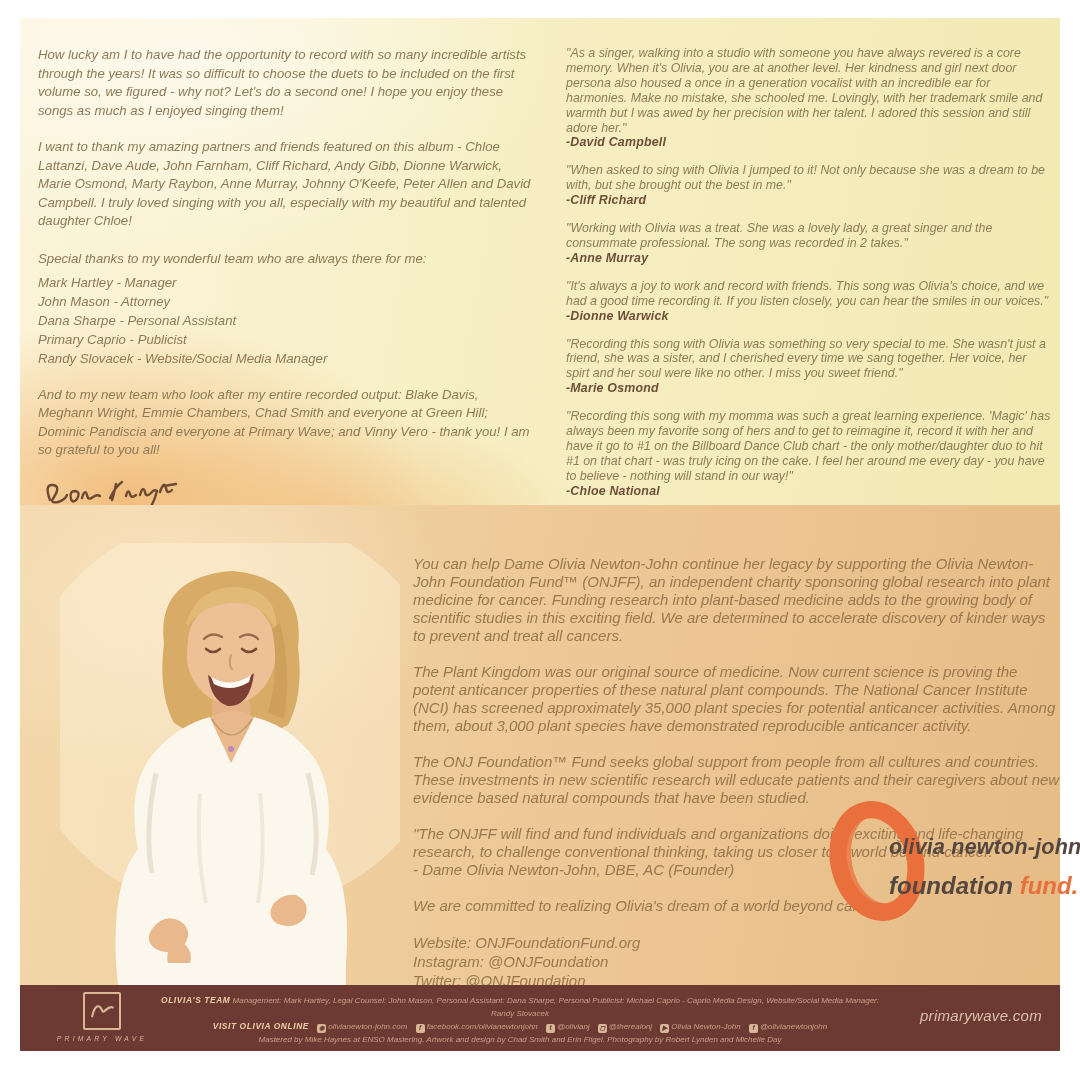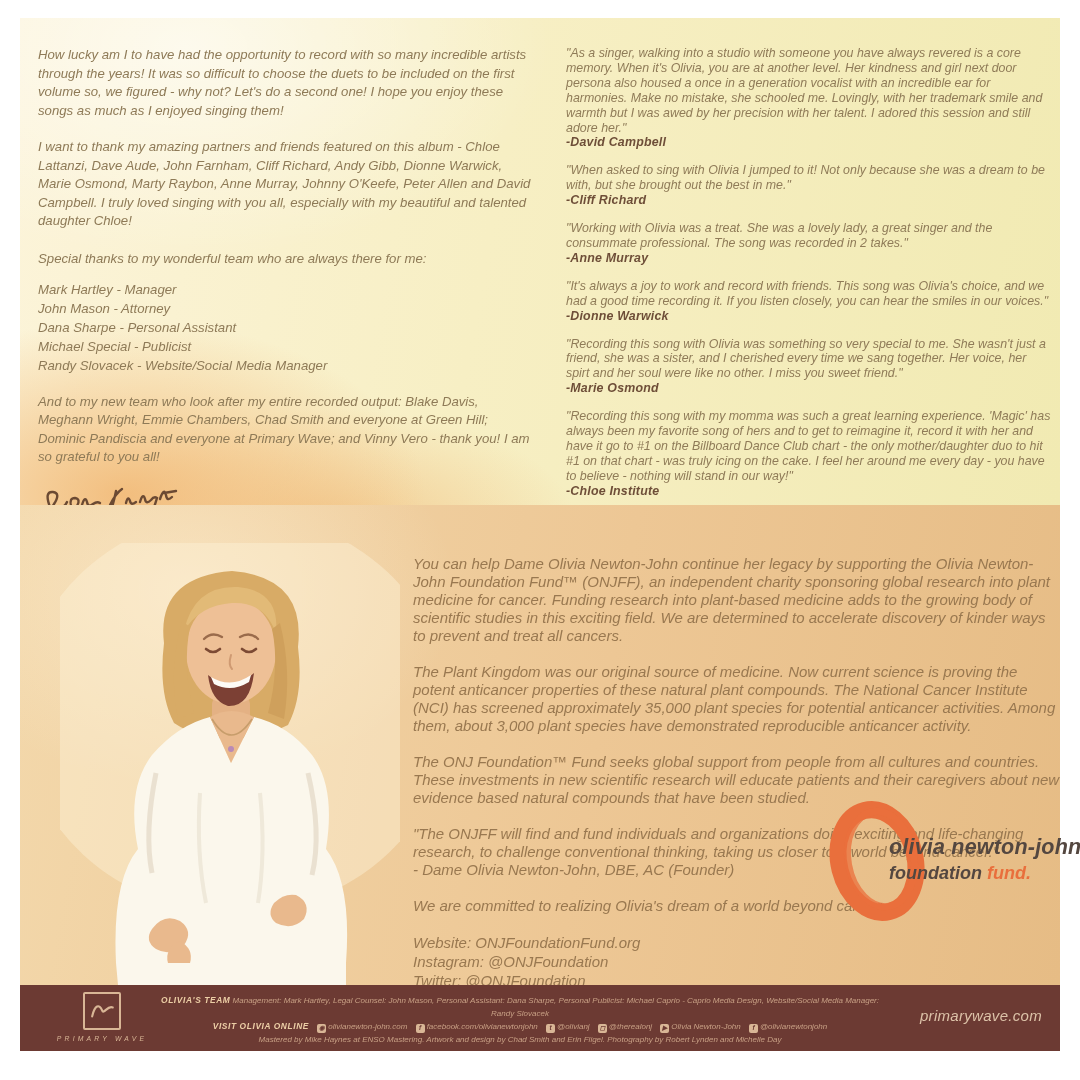--- a/index.html
+++ b/index.html
@@ -12,21 +12,21 @@
     background:
       radial-gradient(ellipse 430px 250px at 10% 98%, rgba(241,181,112,.85), rgba(241,181,112,0) 70%),
       radial-gradient(ellipse 340px 160px at 30% 104%, rgba(238,172,100,.55), rgba(238,172,100,0) 72%),
       radial-gradient(ellipse 520px 300px at 16% 6%, rgba(255,255,255,.6), rgba(255,255,255,0) 70%),
       linear-gradient(100deg,#fcf4da 0%,#f7efc4 45%,#f1eab2 100%);}
   .col{position:absolute;top:28px;}
   .col.left{left:18px;width:496px;color:#8e7a57;font-size:13.2px;line-height:18.5px;}
   .col.right{left:546px;width:486px;color:#8f7b58;font-size:12.4px;line-height:14.9px;}
   .up-p{margin:0 0 18px 0;}
   .team-line{line-height:19px;}
-  .team-block{margin:12px 0 18px 0;}
+  .team-block{margin:5px 0 18px 0;}
   .quote{margin:0 0 13px 0;}
   .qname{font-weight:bold;color:#6e4e38;letter-spacing:.2px;}
   .signature{margin:14px 0 2px 2px;width:190px;height:92px;}
   .signature svg{width:100%;height:100%;}
   .sig-stroke{fill:none;stroke:#6b4a33;stroke-width:2.4;stroke-linecap:round;}
   .date{color:#8a7157;font-size:12.5px;margin-left:6px;}
 
   
   .lower{position:absolute;left:0;top:487px;width:100%;height:480px;
     background:
@@ -34,21 +34,21 @@
       linear-gradient(100deg,#f3d8ab 0%,#edc795 55%,#e6bc85 100%);}
   .photo{position:absolute;left:40px;top:38px;width:340px;height:442px;}
   .photo svg{width:100%;height:100%;}
   .ftext{position:absolute;left:385px;top:50px;width:648px;color:#997850;font-size:15px;line-height:18px;margin-left:8px;}
   .lo-p{margin:0 0 18px 0;}
   .contact-line{line-height:19px;}
   .onj-logo{position:absolute;left:795px;top:292px;width:232px;height:128px;}
   .onj-ring{position:absolute;left:0;top:0;width:128px;height:128px;}
   .onj-text{position:absolute;left:74px;top:38px;white-space:nowrap;}
   .onj-line1{font-size:21.5px;font-weight:bold;color:#544740;letter-spacing:.2px;}
-  .onj-line2{font-size:18px;font-weight:bold;margin-top:3px;}
+  .onj-line2{font-size:24px;font-weight:bold;margin-top:12px;}
   .onj-found{color:#544740;}
   .onj-fund{color:#e96f3c;}
 
   
   .bar{position:absolute;left:0;top:967px;width:100%;height:66px;background:#6c3a33;}
   .pw{position:absolute;left:34px;top:7px;width:96px;text-align:center;}
   .pw-box{display:inline-block;width:34px;height:34px;border:2px solid #d9b696;border-radius:2px;}
   .pw-box svg{width:100%;height:100%;}
   .pw-label{margin-top:3px;color:#d9b696;font-size:6.8px;letter-spacing:3.2px;white-space:nowrap;}
   .credits{position:absolute;left:130px;right:170px;top:9px;text-align:center;
@@ -67,21 +67,21 @@
 
     <section class="upper">
       <div class="col left">
         <p class="up-p">How lucky am I to have had the opportunity to record with so many incredible artists through the years!  It was so difficult to choose the duets to be included on the first volume so, we figured - why not? Let's do a second one!  I hope you enjoy these songs as much as I enjoyed singing them!</p>
         <p class="up-p">I want to thank my amazing partners and friends featured on this album - Chloe Lattanzi, Dave Aude, John Farnham, Cliff Richard, Andy Gibb, Dionne Warwick, Marie Osmond, Marty Raybon, Anne Murray, Johnny O'Keefe, Peter Allen and David Campbell. I truly loved singing with you all, especially with my beautiful and talented daughter Chloe!</p>
         <div class="team-line">Special thanks to my wonderful team who are always there for me:</div>
         <div class="team-block">
           <div class="team-line">Mark Hartley - Manager</div>
           <div class="team-line">John Mason - Attorney</div>
           <div class="team-line">Dana Sharpe - Personal Assistant</div>
-          <div class="team-line">Michael Special - Publicist</div>
+          <div class="team-line">Primary Caprio - Publicist</div>
           <div class="team-line">Randy Slovacek - Website/Social Media Manager</div>
         </div>
         <p class="up-p">And to my new team who look after my entire recorded output: Blake Davis, Meghann Wright, Emmie Chambers, Chad Smith and everyone at Green Hill; Dominic Pandiscia and everyone at Primary Wave; and Vinny Vero - thank you! I am so grateful to you all!</p>
 
         <div class="signature" aria-label="Love + light, Olivia">
           <svg viewBox="0 0 190 92">
             <path class="sig-stroke" d="M10 22 Q4 6 13 7 Q21 8 14 19 Q9 26 18 24 Q25 22 27 17"></path>
             <path class="sig-stroke" d="M31 21 Q29 13 35 13 Q41 14 37 21 Q33 26 31 21"></path>
             <path class="sig-stroke" d="M42 20 Q45 10 47 17 Q48 23 53 19 Q57 16 60 18"></path>
             <path class="sig-stroke" d="M70 20 Q76 8 82 4 M76 6 Q74 16 72 22"></path>
@@ -113,21 +113,21 @@
         <div class="quote">
           <span>"It's always a joy to work and record with friends.  This song was Olivia's choice, and we had a good time recording it.  If you listen closely, you can hear the smiles in our voices."</span>
           <div class="qname"> -Dionne Warwick</div>
         </div>
         <div class="quote">
           <span>"Recording this song with Olivia was something so very special to me.  She wasn't just a friend, she was a sister, and I cherished every time we sang together.  Her voice, her spirt and her soul were like no other. I miss you sweet friend."</span>
           <div class="qname">-Marie Osmond</div>
         </div>
         <div class="quote">
           <span>"Recording this song with my momma was such a great learning experience. 'Magic' has always been my favorite song of hers and to get to reimagine it, record it with her and have it go to #1 on the Billboard Dance Club chart - the only mother/daughter duo to hit #1 on that chart - was truly icing on the cake.  I feel her around me every day - you have to believe - nothing will stand in our way!"</span>
-          <div class="qname">-Chloe Institute</div>
+          <div class="qname">-Chloe National</div>
         </div>
       </div>
     </section>
 
     <section class="lower">
 
       <div class="photo">
         <svg viewBox="0 0 340 442">
           <ellipse cx="175" cy="170" rx="215" ry="200" fill="rgba(253,241,216,0.45)"></ellipse>
 

